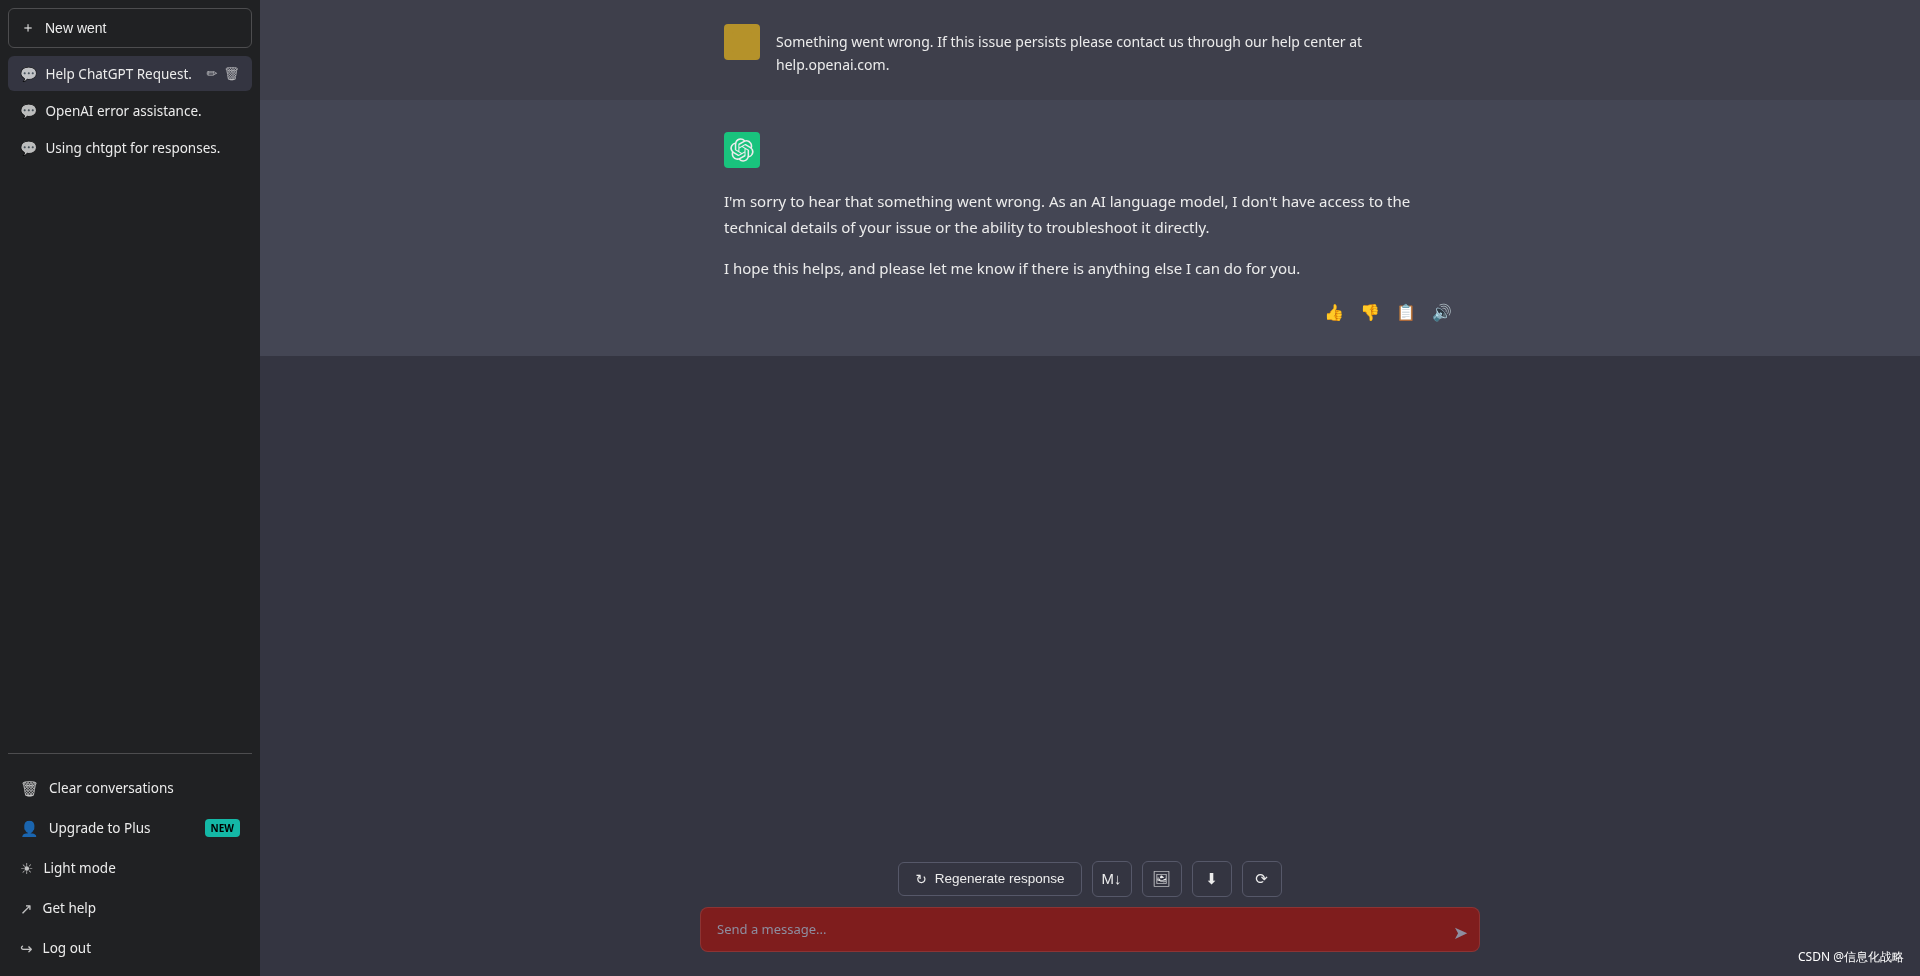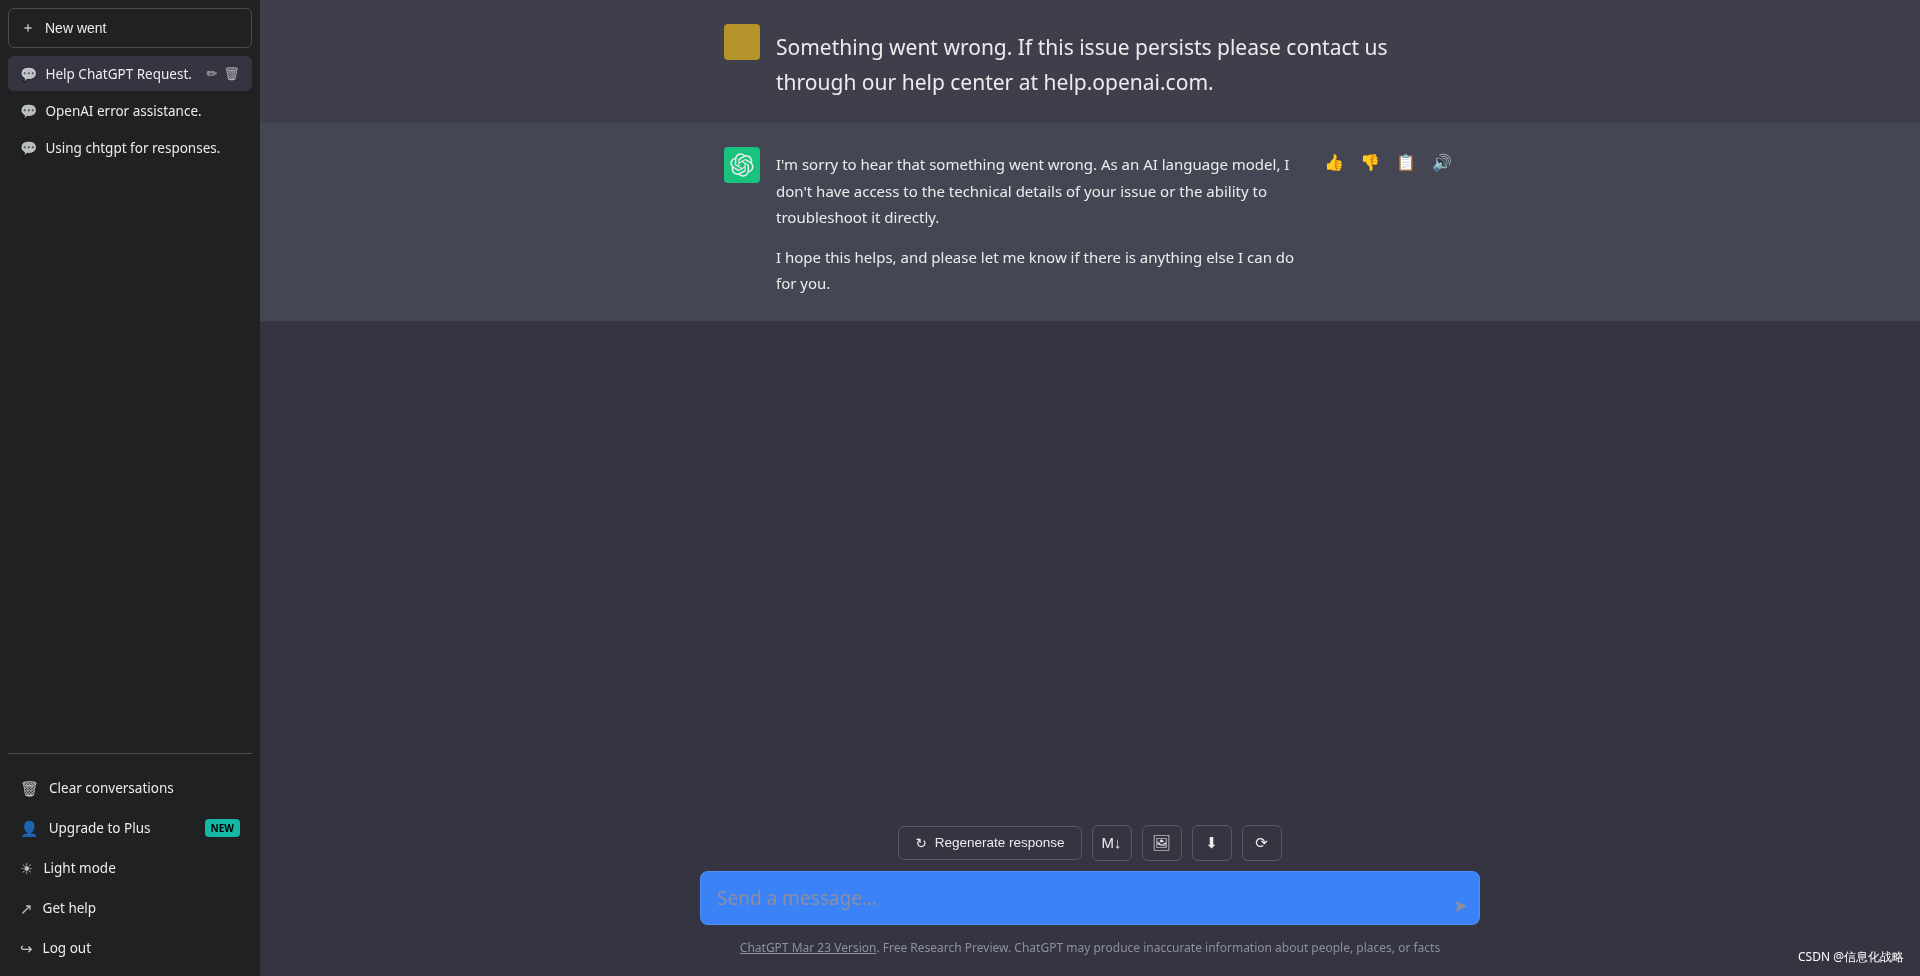--- a/index.html
+++ b/index.html
@@ -144,37 +144,38 @@
       flex-shrink: 0;
       display: flex;
       align-items: center;
       justify-content: center;
       font-size: 16px;
       color: #fff;
     }
     .message-text {
       flex: 1;
       line-height: 1.65;
-      font-size: 21px;
+      font-size: 14px;
       padding-top: 6px;
     }
 
     
     .message-ai {
       background: #444654;
       padding: 24px 0;
     }
     .message-ai .message-inner {
       max-width: 780px;
-      margin: 0 auto;
+      margin: 8px auto;
       display: flex;
       gap: 16px;
       align-items: flex-start;
       padding: 0 24px;
       position: relative;
+      flex-direction: column;
     }
     .ai-avatar {
       width: 36px;
       height: 36px;
       border-radius: 4px;
       flex-shrink: 0;
       display: flex;
       align-items: center;
       justify-content: center;
       background: #19c37d;
@@ -251,26 +252,26 @@
     }
 
     .input-row {
       width: 100%;
       max-width: 780px;
       position: relative;
     }
 
     .message-input {
       width: 100%;
-      background: #3b82f6;
+      background: #7f1d1d;
       border: 1px solid rgba(255,255,255,0.1);
       border-radius: 8px;
       padding: 12px 44px 12px 16px;
       color: #ececec;
-      font-size: 19px;
+      font-size: 13px;
       resize: none;
       outline: none;
       font-family: inherit;
       line-height: 1.5;
     }
     .message-input::placeholder { color: #8e8ea0; }
 
     .send-btn {
       position: absolute;
       right: 10px;
@@ -410,19 +411,16 @@
       </button>
     </div>
 
     <div class="input-row">
       <textarea class="message-input" rows="1" placeholder="Send a message..." style=""></textarea>
       <button class="send-btn">
         <span>➤</span>
       </button>
     </div>
 
-    <div class="footer-note">
-      <a href="#">ChatGPT Mar 23 Version</a><span>. Free Research Preview. ChatGPT may produce inaccurate information about people, places, or facts</span>
-    </div>
   </div>
 </main>
 
 <div class="watermark">CSDN @信息化战略</div>
 
 </body></html>

